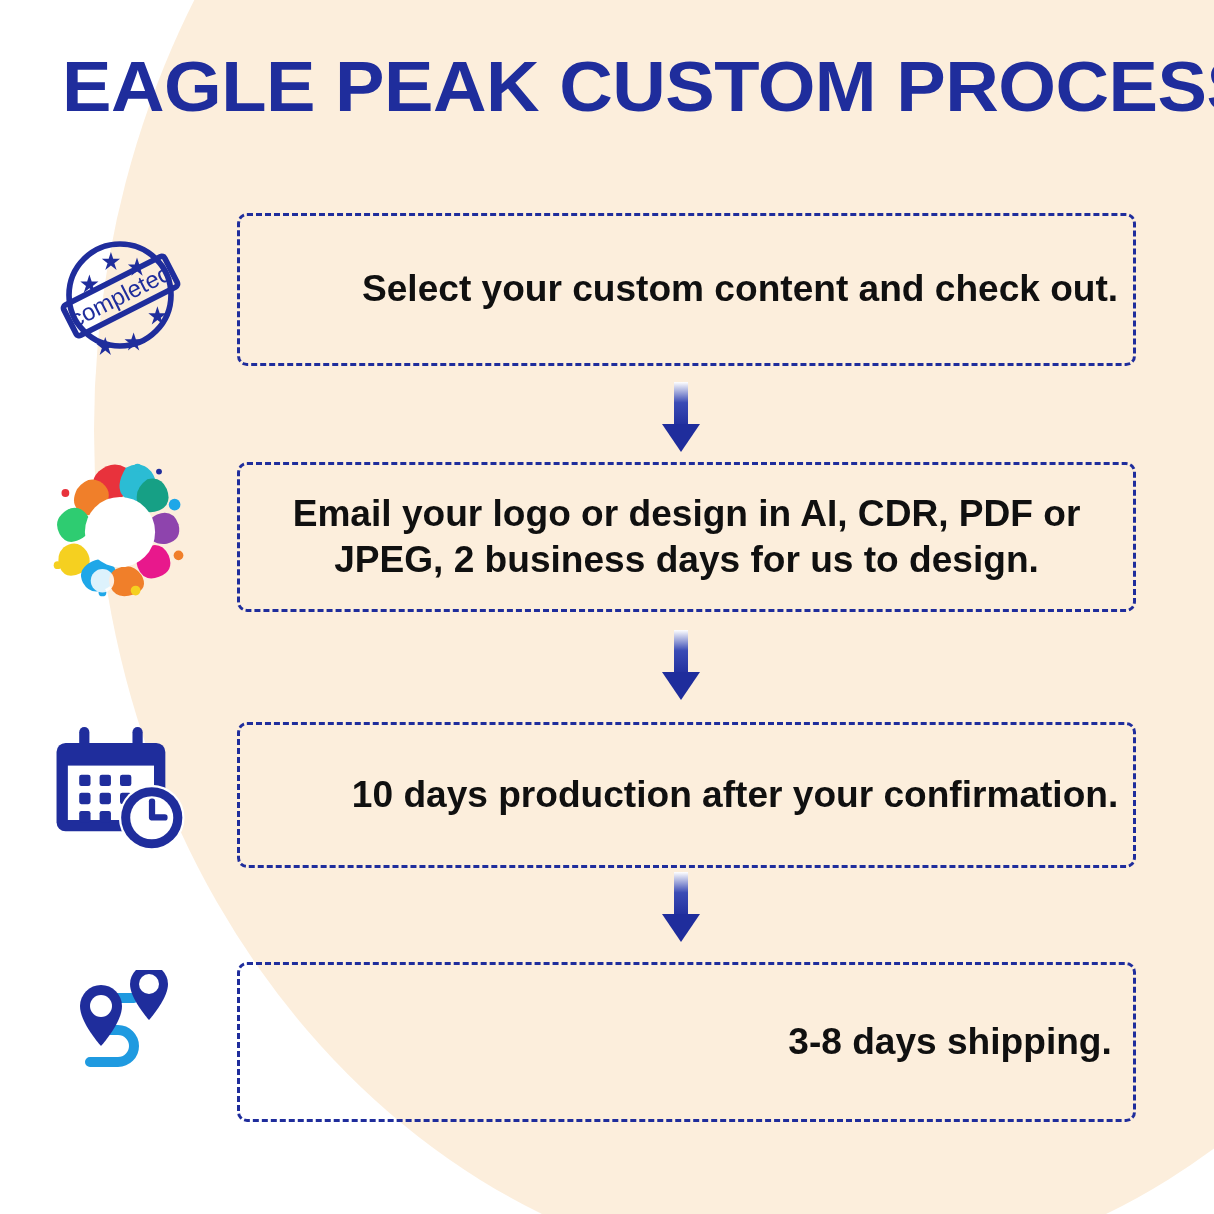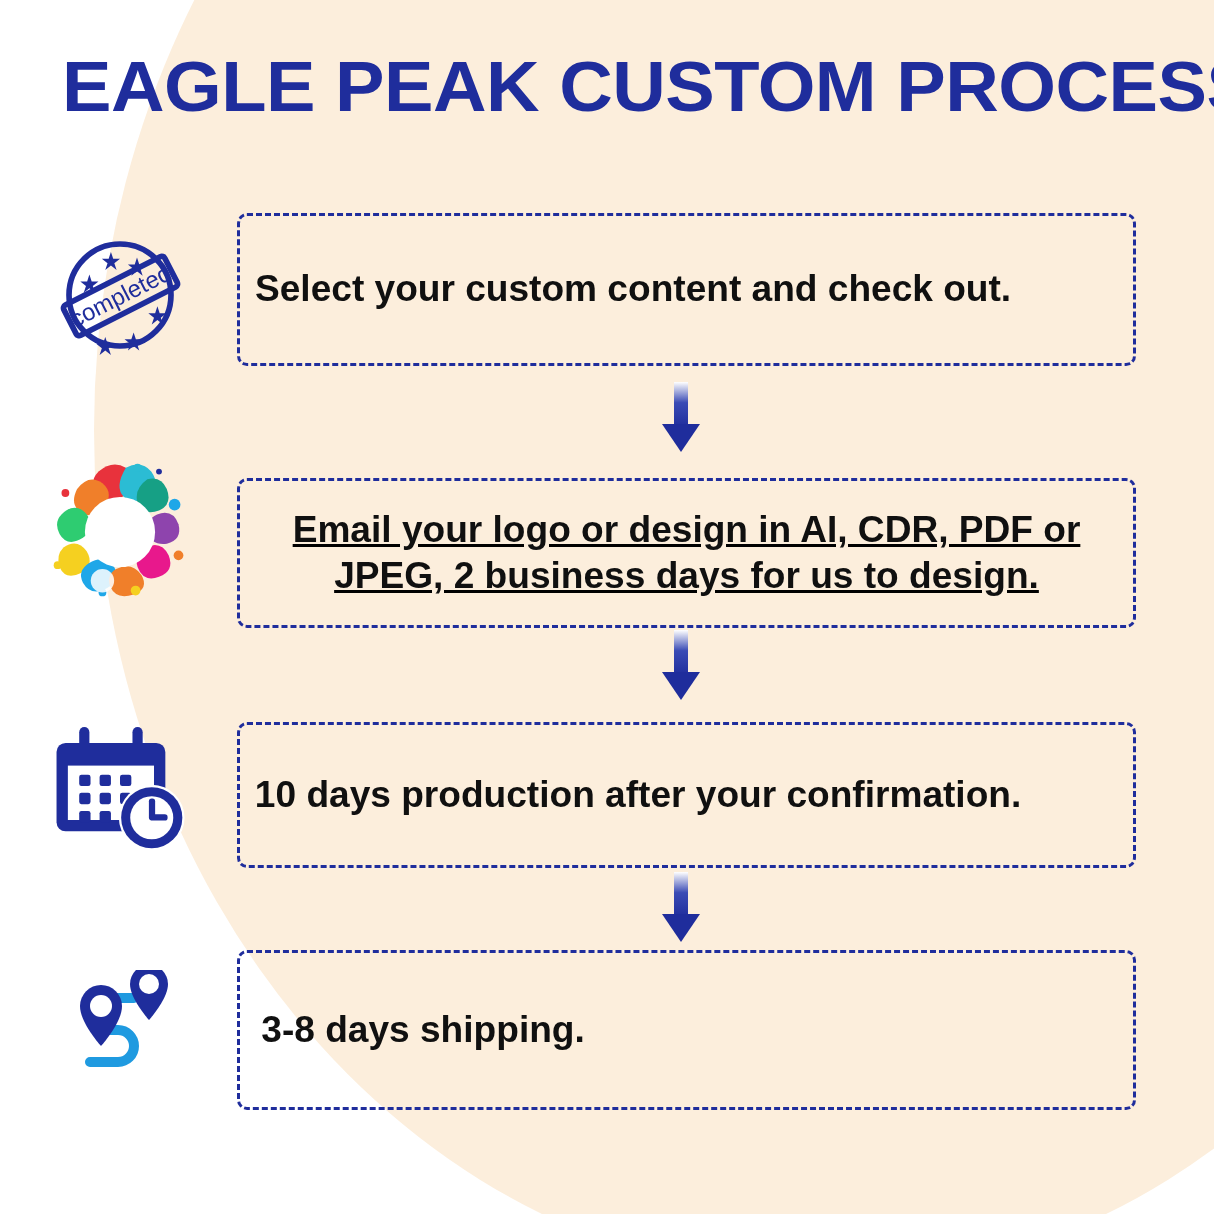--- a/index.html
+++ b/index.html
@@ -63,49 +63,49 @@
 
   .step-box {
     position: absolute;
     left: 237px;
     width: 899px;
     box-sizing: border-box;
     border: 3px dashed #1f2d9c;
     border-radius: 10px;
     display: flex;
     align-items: center;
-    justify-content: flex-start;
+    justify-content: flex-end;
     background: transparent;
   }
   .step-text {
     color: #101010;
     font-family: "Liberation Sans Narrow", "Liberation Sans", sans-serif;
     font-weight: bold;
     font-size: 36px;
     line-height: 1.28;
     text-align: center;
     padding: 0 26px;
     transform: scaleX(1.03);
   }
 
   
   #row-1 { top: 213px; }
   #row-1 .step-box { top: 0; height: 153px; }
   #row-1 .step-icon { top: 14px; }
 
   #row-2 { top: 462px; }
-  #row-2 .step-box { top: 16px; height: 150px; text-decoration: underline; }
+  #row-2 .step-box { top: 0; height: 150px; }
   #row-2 .step-icon { top: -8px; left: 42px; width: 156px; height: 156px; }
 
   #row-3 { top: 710px; }
   #row-3 .step-box { top: 12px; height: 146px; }
   #row-3 .step-icon { top: 8px; }
 
   #row-4 { top: 950px; }
-  #row-4 .step-box { top: 0; height: 160px; }
+  #row-4 .step-box { top: 12px; height: 160px; }
   #row-4 .step-icon { top: 20px; left: 54px; width: 122px; height: 110px; }
 
   
   .arrow {
     position: absolute;
     left: 652px;
     width: 58px;
     height: 72px;
     z-index: 4;
   }

